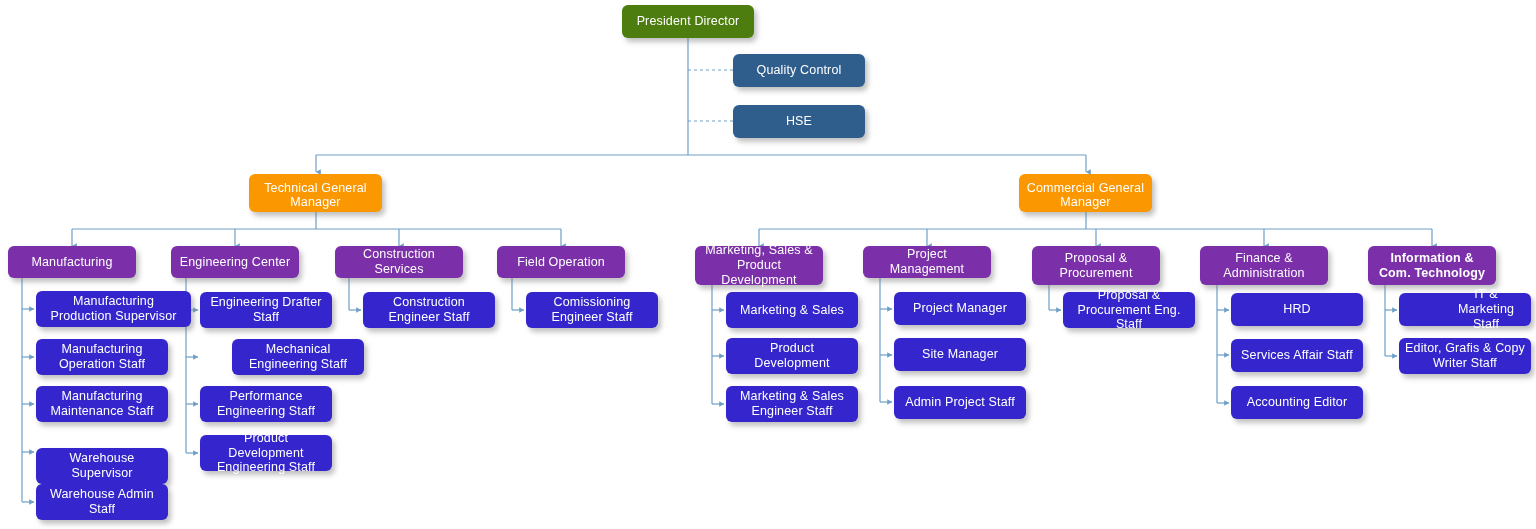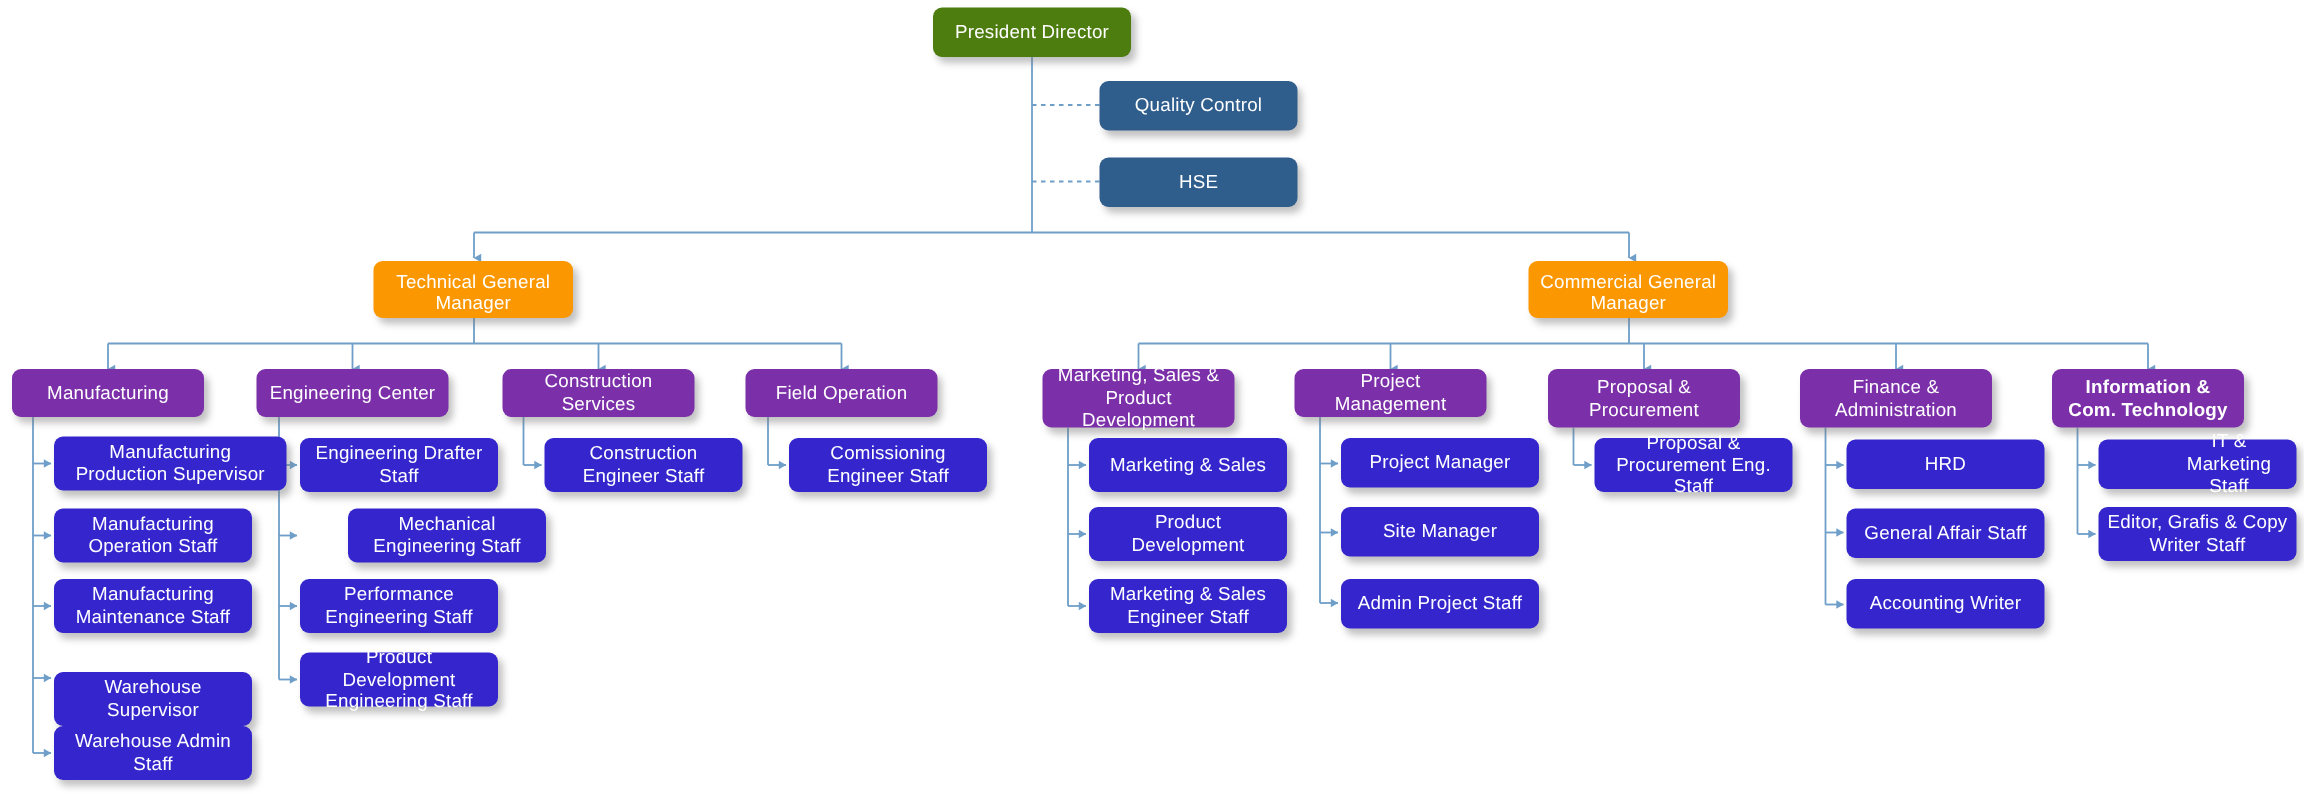--- a/index.html
+++ b/index.html
@@ -235,24 +235,24 @@
   </div>
 
   <div class="node node-staff" style="left:1063px; top:292px; width:132px; height:36px;">
     <span>Proposal &amp; Procurement Eng. Staff</span>
   </div>
 
   <div class="node node-staff" style="left:1231px; top:293px; width:132px; height:33px;">
     <span>HRD</span>
   </div>
   <div class="node node-staff" style="left:1231px; top:339px; width:132px; height:33px;">
-    <span>General Affair Staff</span>
+    <span>Services Affair Staff</span>
   </div>
   <div class="node node-staff" style="left:1231px; top:386px; width:132px; height:33px;">
-    <span>Accounting Writer</span>
+    <span>Accounting Editor</span>
   </div>
 
   <div class="node node-staff" style="left:1399px; top:293px; width:132px; height:33px;padding-left:47px;">
     <span>IT &amp; Marketing Staff</span>
   </div>
   <div class="node node-staff" style="left:1399px; top:338px; width:132px; height:36px;">
     <span>Editor, Grafis &amp; Copy Writer Staff</span>
   </div>
 
 </div>

